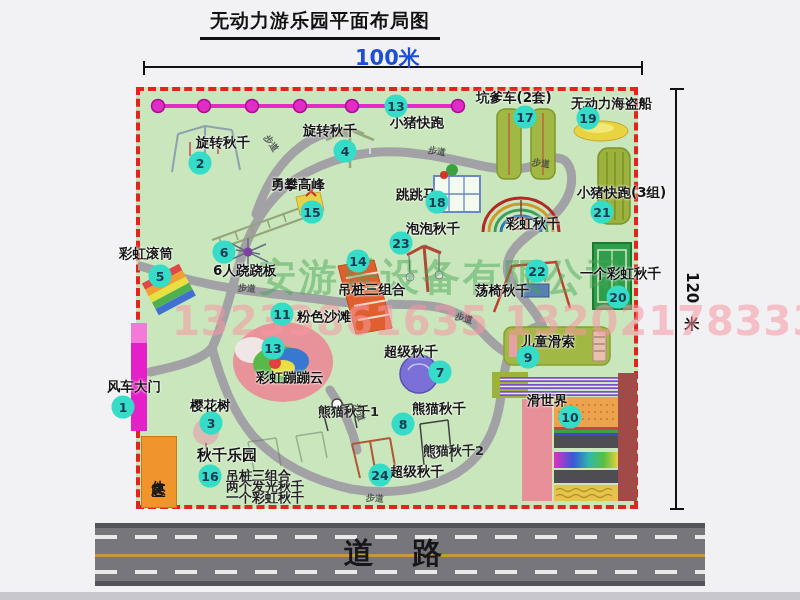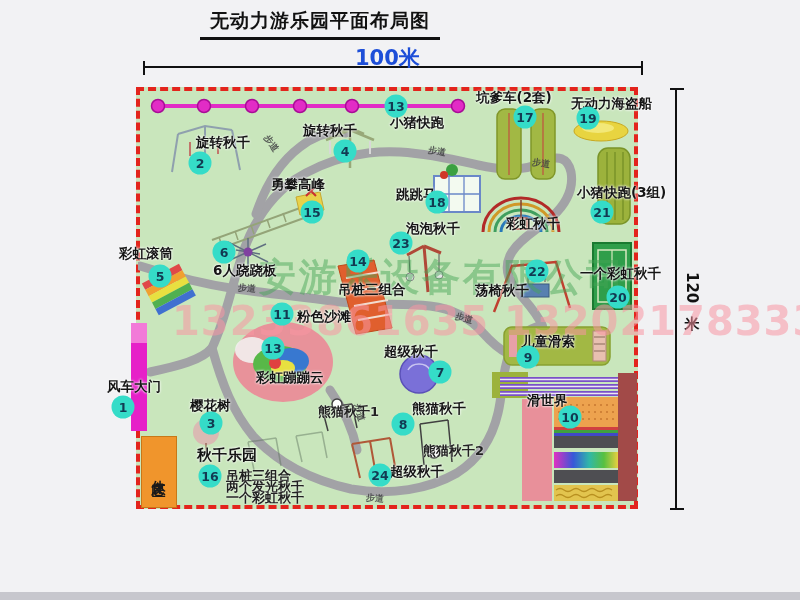--- a/index.html
+++ b/index.html
@@ -321,15 +321,21 @@
   <div class="badge" style="left:210px;top:476px">16</div>
   <div class="badge" style="left:525px;top:117px">17</div>
   <div class="badge" style="left:437px;top:202px">18</div>
   <div class="badge" style="left:588px;top:118px">19</div>
   <div class="badge" style="left:618px;top:297px">20</div>
   <div class="badge" style="left:602px;top:212px">21</div>
   <div class="badge" style="left:537px;top:271px">22</div>
   <div class="badge" style="left:401px;top:243px">23</div>
   <div class="badge" style="left:380px;top:475px">24</div>
 
+  <div class="road">
+    <div class="dash top"></div>
+    <div class="yellow"></div>
+    <div class="dash bot"></div>
+    <div class="road-label">道  路</div>
+  </div>
   <div class="bottom-bar"></div>
 
 </div>
 
 </body></html>

